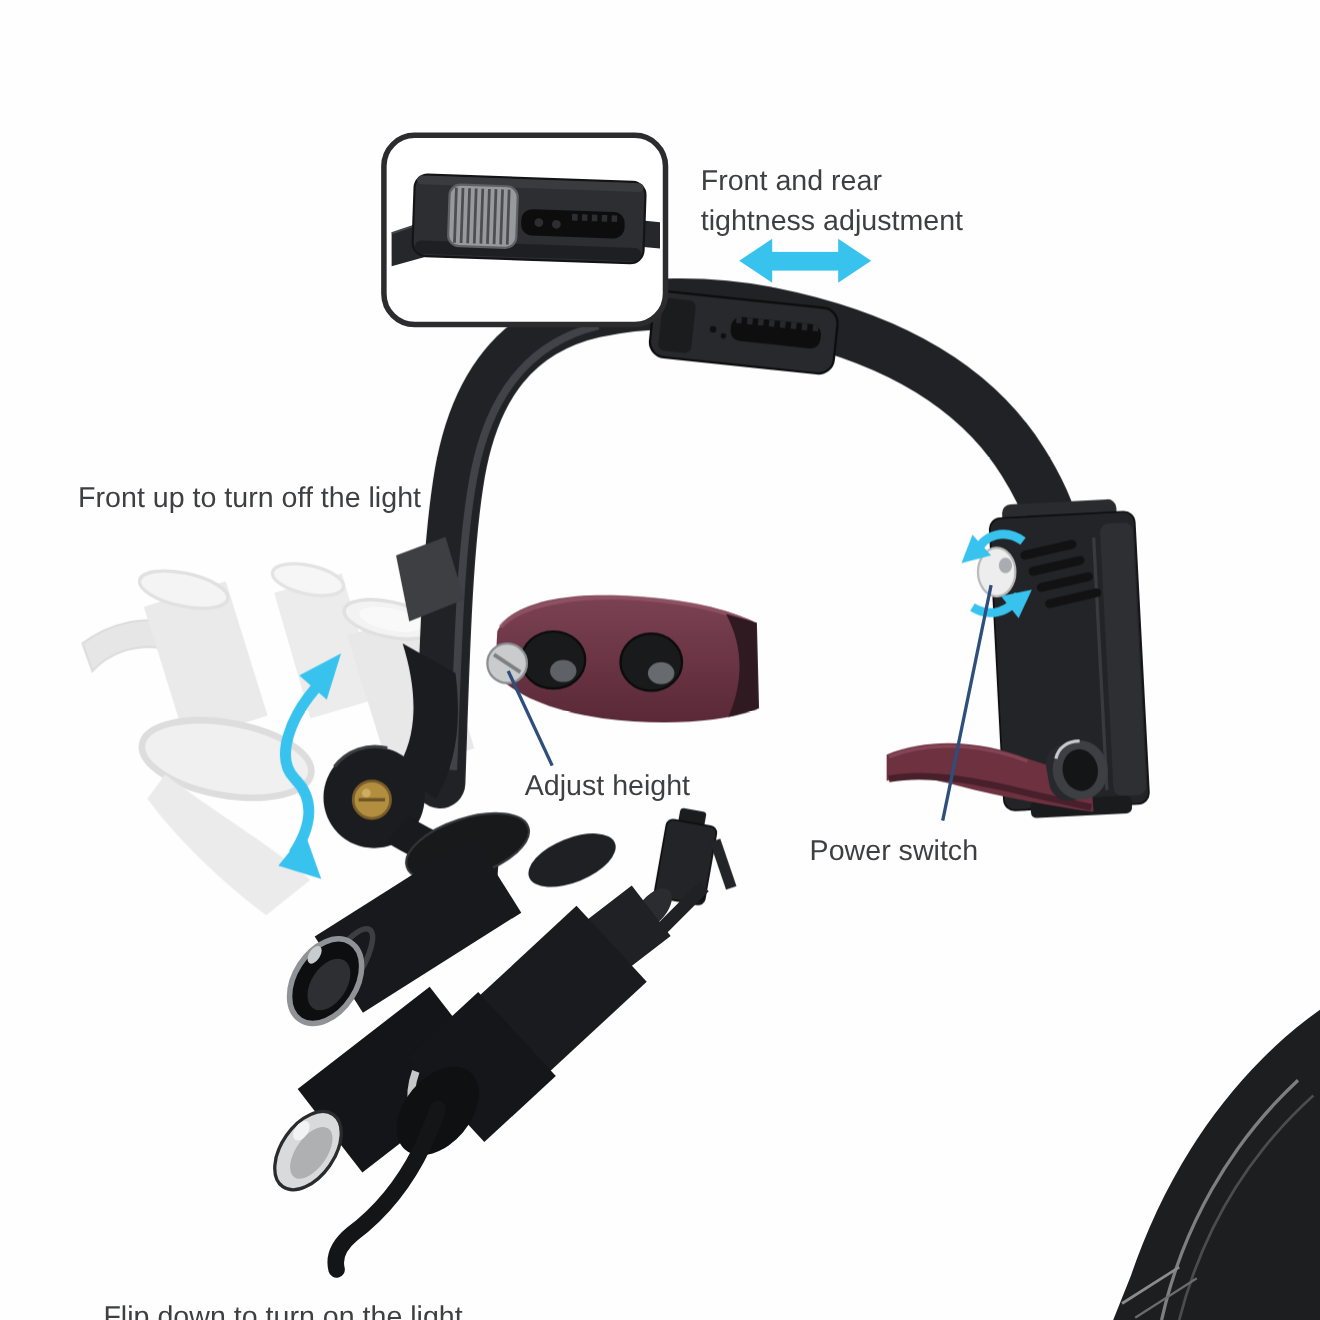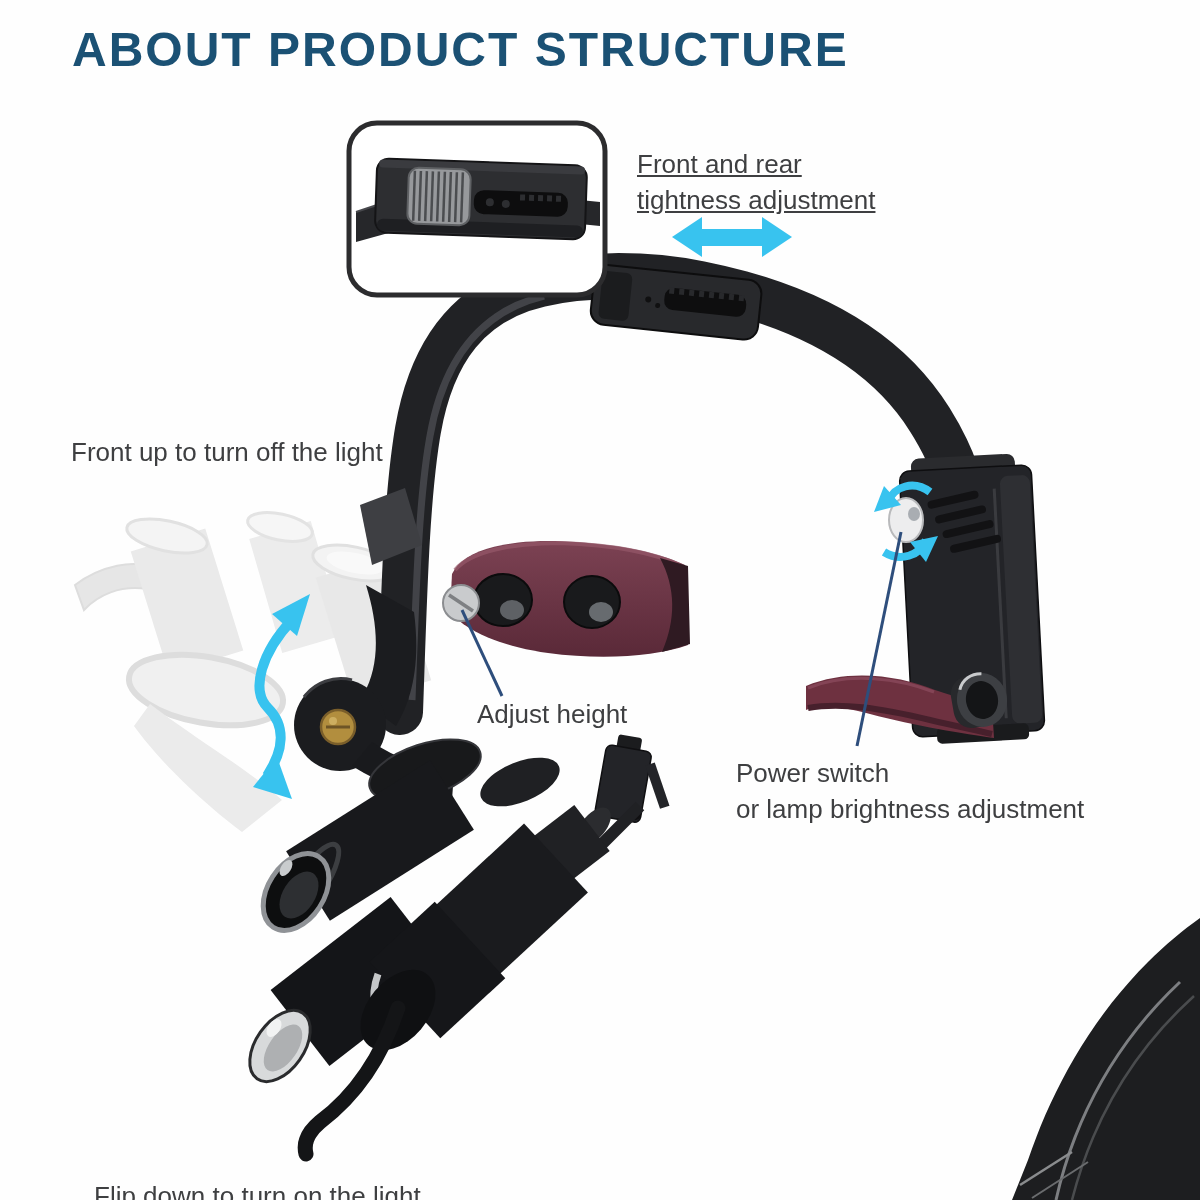--- a/index.html
+++ b/index.html
@@ -17,33 +17,32 @@
   }
   .page-title{
     position:absolute;left:72px;top:22px;
     font-size:48px;font-weight:bold;letter-spacing:2px;
     color:var(--title-text);white-space:nowrap;
   }
   .label{
     position:absolute;color:var(--annotation-text);
     font-size:26px;line-height:36px;white-space:nowrap;
   }
-  .lbl-front-rear{left:637px;top:146px;text-decoration:underline;}
+  .lbl-front-rear{left:637px;top:146px;}
   .lbl-flip-up{left:71px;top:434px;}
   .lbl-adjust-height{left:477px;top:696px;}
   .lbl-power-switch{left:736px;top:744px;margin-top:11px;}
   .lbl-flip-down{left:94px;top:1138px;margin-top:40px;}
   svg.illustration{position:absolute;left:0;top:0;}
 </style>
 </head>
 <body>
 
 <div class="canvas">
 
-  <div class="page-title">ABOUT PRODUCT STRUCTURE</div>
 
   <svg class="illustration" width="1200" height="1200" viewBox="0 0 1200 1200">
     <defs>
       <linearGradient id="lg-leather" x1="0" y1="0" x2="0" y2="1">
         <stop offset="0" stop-color="#7c4253"></stop>
         <stop offset="1" stop-color="#5a2938"></stop>
       </linearGradient>
       <linearGradient id="lg-band" x1="0" y1="0" x2="0" y2="1">
         <stop offset="0" stop-color="#2b2c2f"></stop>
         <stop offset="1" stop-color="#1a1b1d"></stop>
@@ -240,18 +239,17 @@
     <div>Front and rear</div>
     <div>tightness adjustment</div>
   </div>
 
   <div class="label lbl-flip-up">Front up to turn off the light</div>
 
   <div class="label lbl-adjust-height">Adjust height</div>
 
   <div class="label lbl-power-switch">
     <div>Power switch</div>
-    <div>or lamp brightness adjustment</div>
   </div>
 
   <div class="label lbl-flip-down">Flip down to turn on the light</div>
 
 </div>
 
 </body></html>

